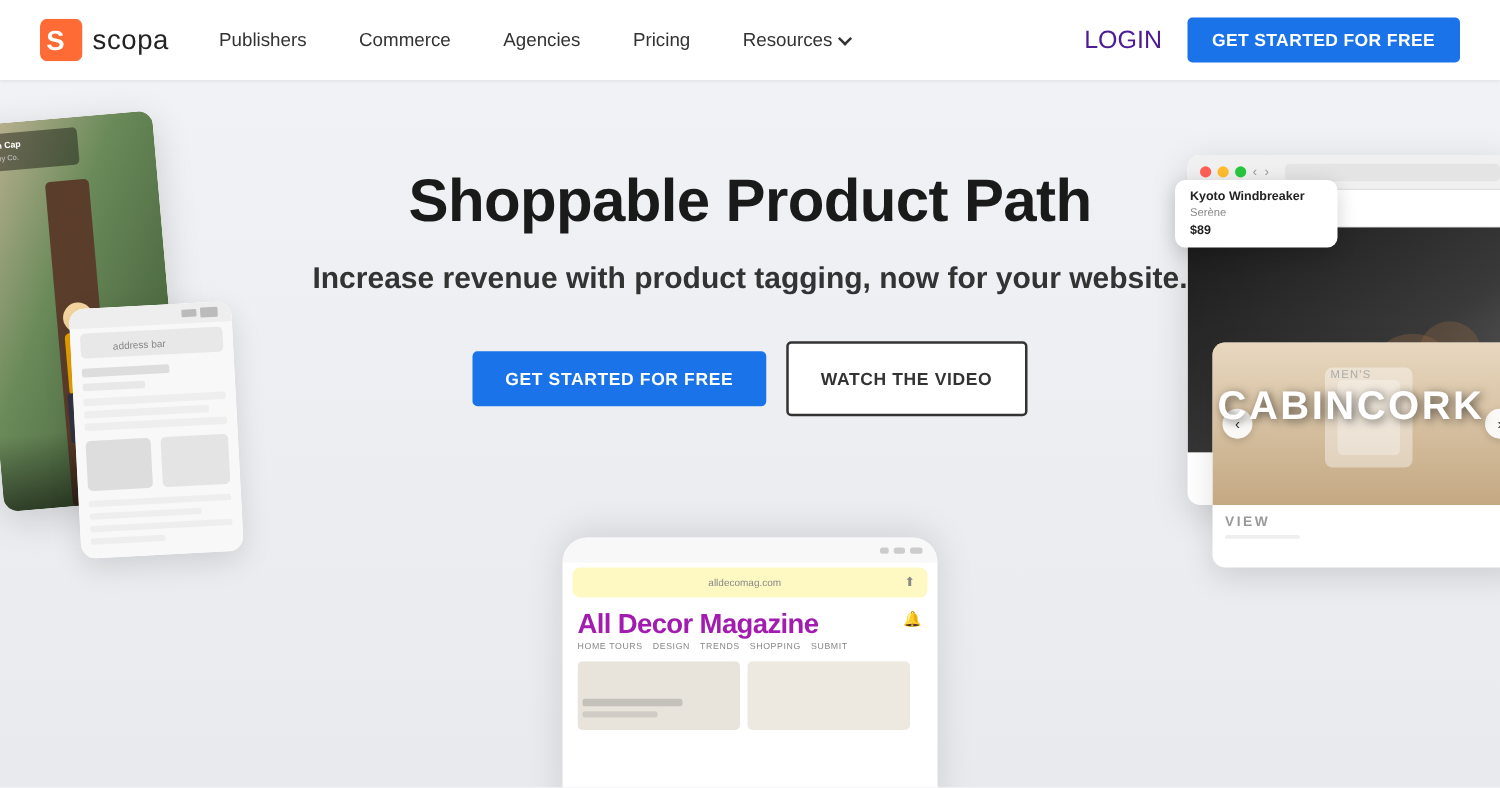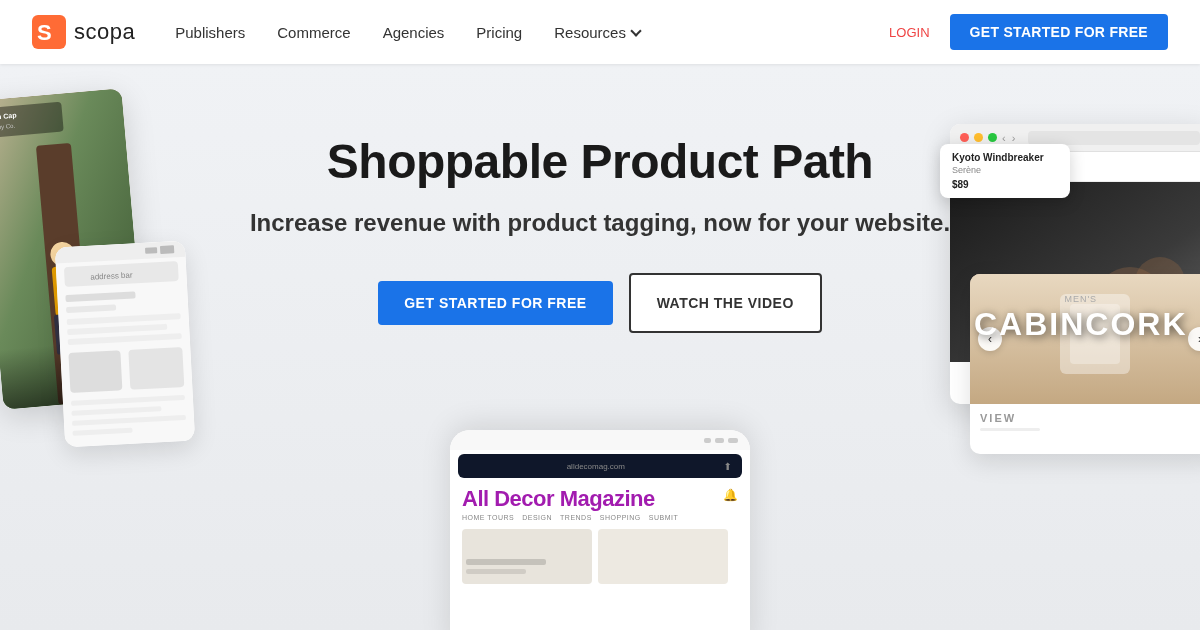--- a/index.html
+++ b/index.html
@@ -28,40 +28,40 @@
       height: 34px;
     }
     .logo-text {
       font-size: 22px;
       font-weight: 500;
       color: #222;
       letter-spacing: 0.5px;
     }
     .nav-links {
       display: flex;
-      gap: 32px;
+      gap: 42px;
       flex: 1;
     }
     .nav-link {
       font-size: 15px;
       color: #333;
       text-decoration: none;
       cursor: pointer;
       display: flex;
       align-items: center;
       gap: 4px;
     }
     .nav-right {
       display: flex;
       align-items: center;
       gap: 20px;
     }
     .login-btn {
-      font-size: 13px;
-      color: #ef4444;
+      font-size: 20px;
+      color: #4c1d95;
       font-weight: 500;
       cursor: pointer;
       text-decoration: none;
     }
     .cta-btn {
       background: #1a73e8;
       color: #fff;
       border: none;
       padding: 10px 20px;
       border-radius: 4px;
@@ -206,21 +206,21 @@
     .phone-status-dot {
       width: 10px;
       height: 5px;
       background: #ccc;
       border-radius: 2px;
     }
     .phone-status-dot.signal { width: 7px; }
     .phone-status-dot.wifi { width: 9px; }
     .phone-address {
       height: 24px;
-      background: #0f172a;
+      background: #fef9c3;
       margin: 4px 8px;
       border-radius: 6px;
       display: flex;
       align-items: center;
       padding: 0 10px;
     }
     .phone-address-text {
       font-size: 8px;
       color: #888;
       flex: 1;

